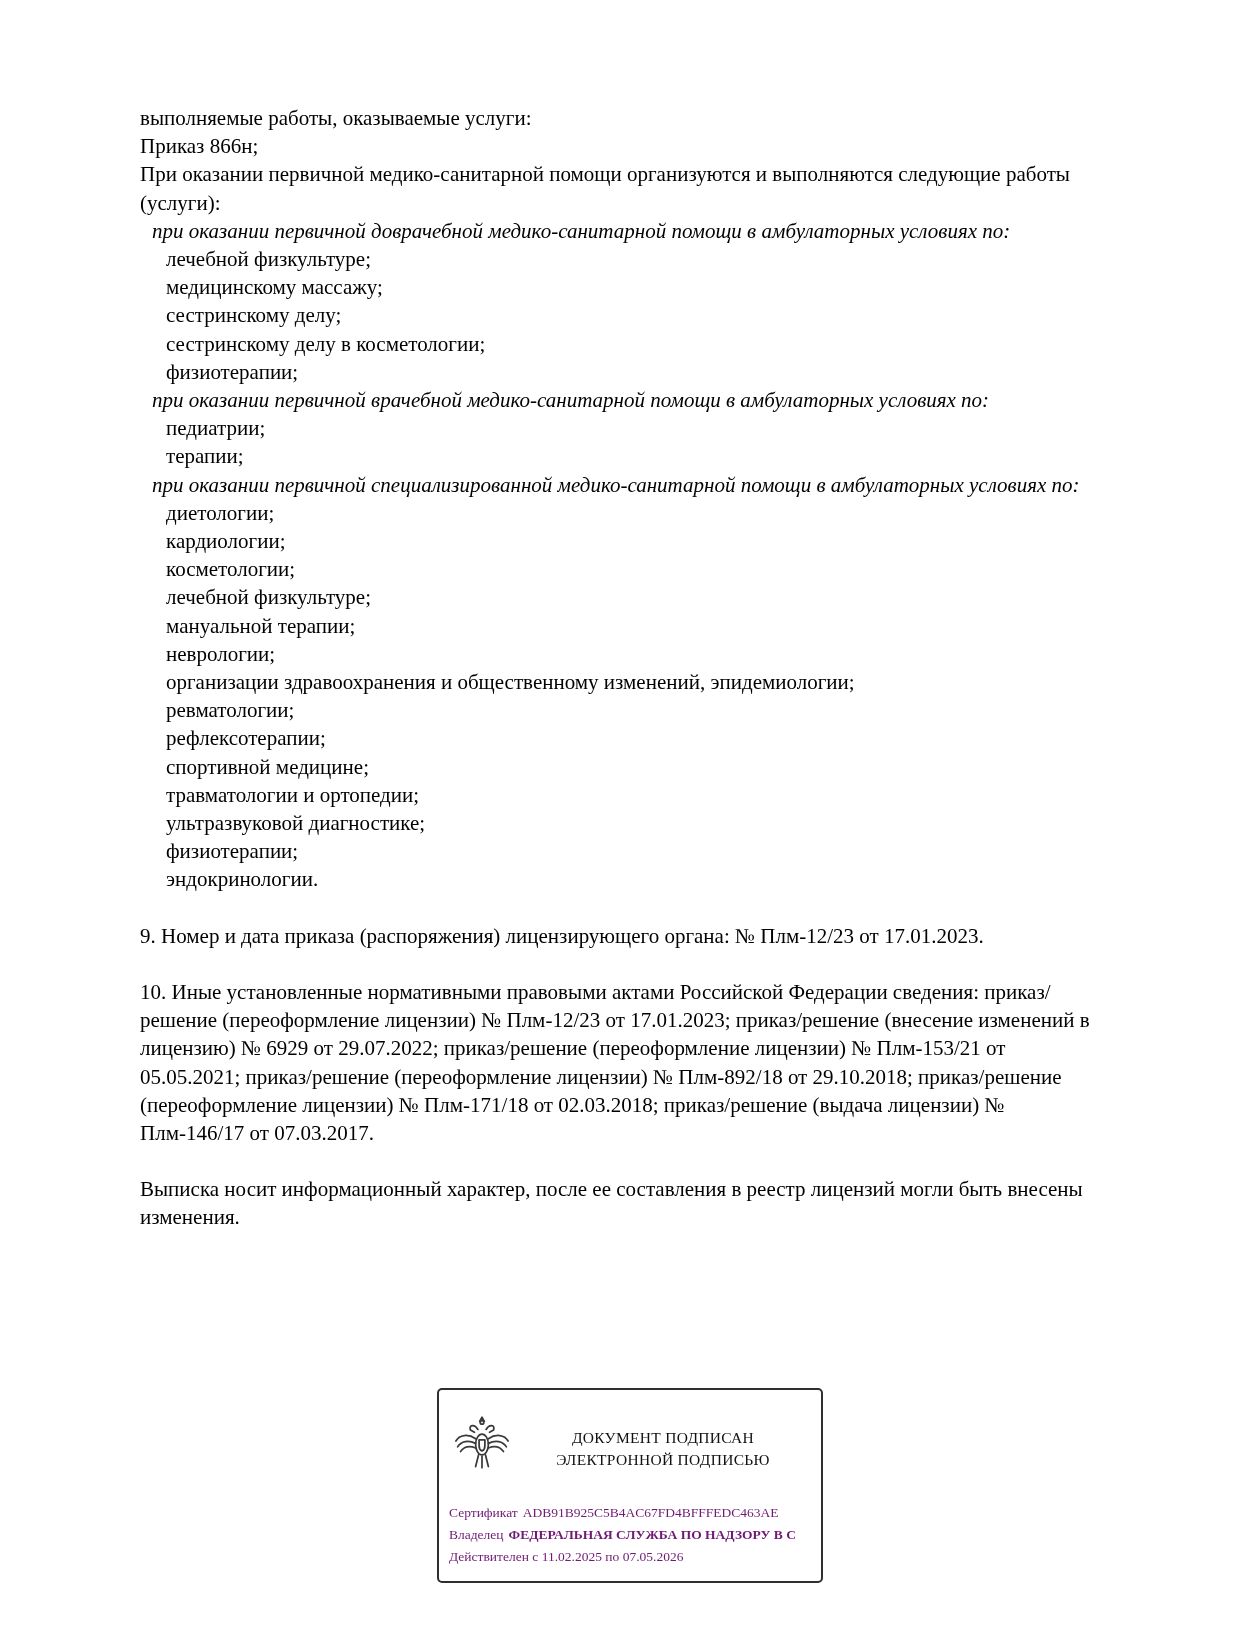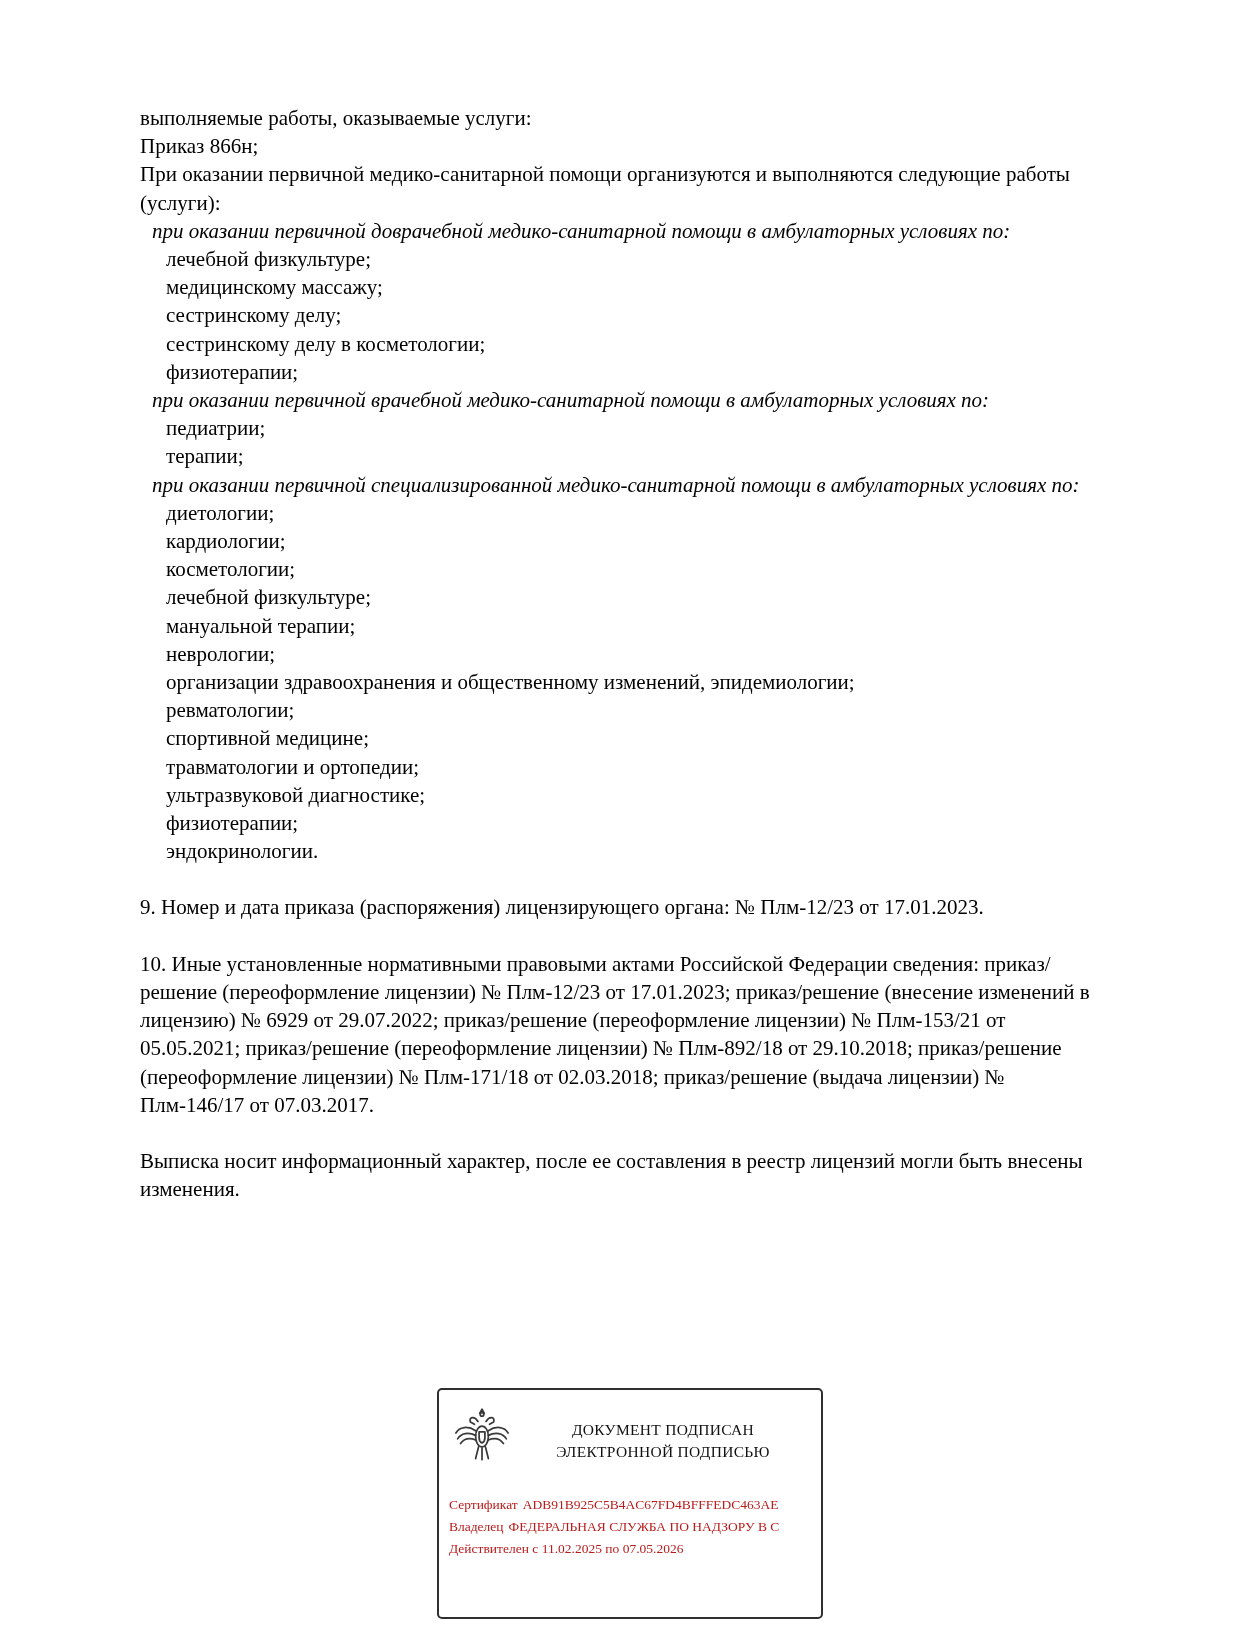--- a/index.html
+++ b/index.html
@@ -20,25 +20,25 @@
   .line.indent-0 { text-indent: 0; }
   .line.indent-1 { text-indent: 12px; font-style: italic; }
   .line.indent-2 { padding-left: 26px; }
   .para { margin-top: 28px; }
   
   .stamp {
     position: absolute;
     left: 437px;
     top: 1388px;
     width: 386px;
-    height: 231px;
+    height: 195px;
     border: 2px solid #2f2f2f;
     border-radius: 5px;
     background: #ffffff;
-    padding: 4px 10px 6px 10px;
+    padding: 12px 10px 6px 10px;
     overflow: hidden;
   }
   .stamp-top {
     display: flex;
     align-items: center;
     height: 92px;
   }
   .emblem {
     width: 66px;
     flex: 0 0 66px;
@@ -52,28 +52,28 @@
     font-size: 15.5px;
     line-height: 22px;
     color: #111111;
     letter-spacing: 0.3px;
     padding-top: 2px;
   }
   .stamp-meta {
     margin-top: 8px;
     font-size: 13.5px;
     line-height: 22px;
-    color: #b91c1c;
+    color: #701a75;
   }
   .meta-line {
     white-space: nowrap;
     overflow: hidden;
   }
   .meta-line .val { margin-left: 5px; }
-  .meta-line .bold { font-weight: normal; }
+  .meta-line .bold { font-weight: bold; }
 </style>
 </head>
 <body>
 
 <div class="page">
 
   <div class="body-text" id="body-lines">
       <p class="line indent-0">выполняемые работы, оказываемые услуги:</p>
       <p class="line indent-0">Приказ 866н;</p>
       <p class="line indent-0">При оказании первичной медико-санитарной помощи организуются и выполняются следующие работы (услуги):</p>
@@ -88,20 +88,21 @@
       <p class="line indent-2">терапии;</p>
       <p class="line indent-1">при оказании первичной специализированной медико-санитарной помощи в амбулаторных условиях по:</p>
       <p class="line indent-2">диетологии;</p>
       <p class="line indent-2">кардиологии;</p>
       <p class="line indent-2">косметологии;</p>
       <p class="line indent-2">лечебной физкультуре;</p>
       <p class="line indent-2">мануальной терапии;</p>
       <p class="line indent-2">неврологии;</p>
       <p class="line indent-2">организации здравоохранения и общественному изменений, эпидемиологии;</p>
       <p class="line indent-2">ревматологии;</p>
+      <p class="line indent-2">рефлексотерапии;</p>
       <p class="line indent-2">спортивной медицине;</p>
       <p class="line indent-2">травматологии и ортопедии;</p>
       <p class="line indent-2">ультразвуковой диагностике;</p>
       <p class="line indent-2">физиотерапии;</p>
       <p class="line indent-2">эндокринологии.</p>
     </div>
 
   <p class="para">9. Номер и дата приказа (распоряжения) лицензирующего органа: № Плм-12/23 от 17.01.2023.</p>
 
   <p class="para">10. Иные установленные нормативными правовыми актами Российской Федерации сведения: приказ/решение (переоформление лицензии) № Плм-12/23 от 17.01.2023; приказ/решение (внесение изменений в лицензию) № 6929 от 29.07.2022; приказ/решение (переоформление лицензии) № Плм-153/21 от 05.05.2021; приказ/решение (переоформление лицензии) № Плм-892/18 от 29.10.2018; приказ/решение (переоформление лицензии) № Плм-171/18 от 02.03.2018; приказ/решение (выдача лицензии) № Плм-146/17 от 07.03.2017.</p>

